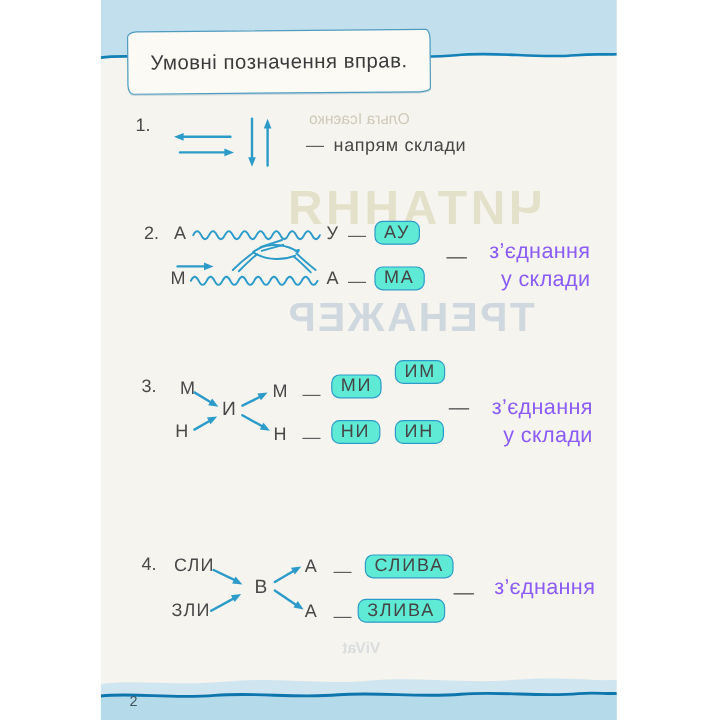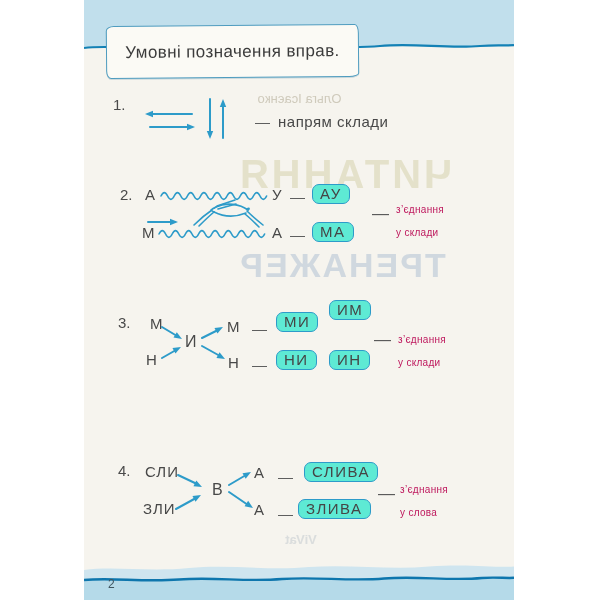--- a/index.html
+++ b/index.html
@@ -11,21 +11,21 @@
   .ink{stroke:#2d9bc9;stroke-width:2;fill:none;stroke-linecap:round;}
   .ink-thin{stroke:#2d9bc9;stroke-width:1.6;fill:none;stroke-linecap:round;stroke-linejoin:round;}
   .ah{fill:#2d9bc9;stroke:none;}
   .num{position:absolute;font-size:15px;color:#4a4a4a;}
   .letter{position:absolute;font-size:15px;color:#484848;letter-spacing:1px;}
   .letter-big{position:absolute;font-size:16px;color:#484848;letter-spacing:1px;}
   .dash{position:absolute;font-size:15px;color:#5e5e5e;}
   .bigdash{position:absolute;font-size:17px;color:#565656;}
   .result-box{position:absolute;border:1.7px solid #2d9bc9;border-radius:7px;background:#5eead4;
               color:#454545;font-size:15px;letter-spacing:1.5px;padding:1px 7px;line-height:16px;}
-  .lbl{position:absolute;color:#be185d;font-size:10px;text-align:left;line-height:23px;
+  .lbl{position:absolute;color:#8b5cf6;font-size:18px;text-align:right;line-height:23px;
        letter-spacing:.3px;width:96px;}
   .title-box{position:absolute;left:22px;top:25px;width:251px;height:51px;background:#fbfaf5;
              border:1.5px solid #4f9cbf;border-radius:8px 4px 10px 5px / 5px 9px 4px 8px;
              transform:rotate(-0.5deg);display:flex;align-items:center;justify-content:center;
              box-shadow:0 1px 0 rgba(80,140,170,.25);}
   .title-text{font-size:17px;color:#3b3b3b;letter-spacing:.4px;}
   .mirror{transform:scaleX(-1);}
   .ghost-author{position:absolute;left:158px;top:91px;width:115px;font-size:13px;
                 color:rgba(175,168,145,.55);text-align:center;}
   .ghost-big1{position:absolute;left:118px;top:152px;width:285px;font-size:40px;font-weight:bold;
@@ -180,21 +180,20 @@
   </svg>
   <span class="letter" style="left:170px;top:464px">А</span>
   <span class="dash" style="left:194px;top:468px">—</span>
   <span class="result-box" style="left:220px;top:462px">СЛИВА</span>
   <span class="letter" style="left:170px;top:501px">А</span>
   <span class="dash" style="left:194px;top:505px">—</span>
   <span class="result-box" style="left:214px;top:499px">ЗЛИВА</span>
   <span class="bigdash" style="left:294px;top:484px">—</span>
   <div class="lbl" style="left:316px;top:478px">
     <div>з’єднання</div>
-    <div>у слова</div>
   </div>
 
   <svg class="abs" style="left:0;top:556px" width="430" height="44" viewBox="0 0 430 44">
     <path d="M0,14 C30,10 65,16 105,12 C145,8 185,15 225,11 C265,8 305,14 345,10.5 C385,7.5 412,12 430,10.5 L430,44 L0,44 Z" fill="#cfe5ef"></path>
     <path d="M0,24 C28,21 58,26.5 95,23.5 C130,20.8 162,26 198,23 C232,20.5 266,25.5 300,22.5 C334,19.8 366,25 398,22 C412,20.8 422,22.5 430,21.8 L430,44 L0,44 Z" fill="#b5dae9"></path>
     <path d="M0,24 C28,21 58,26.5 95,23.5 C130,20.8 162,26 198,23 C232,20.5 266,25.5 300,22.5 C334,19.8 366,25 398,22 C412,20.8 422,22.5 430,21.8" stroke="#0e76ad" stroke-width="2.4" fill="none"></path>
   </svg>
   <div class="page-num">2</div>
 
 </div>

